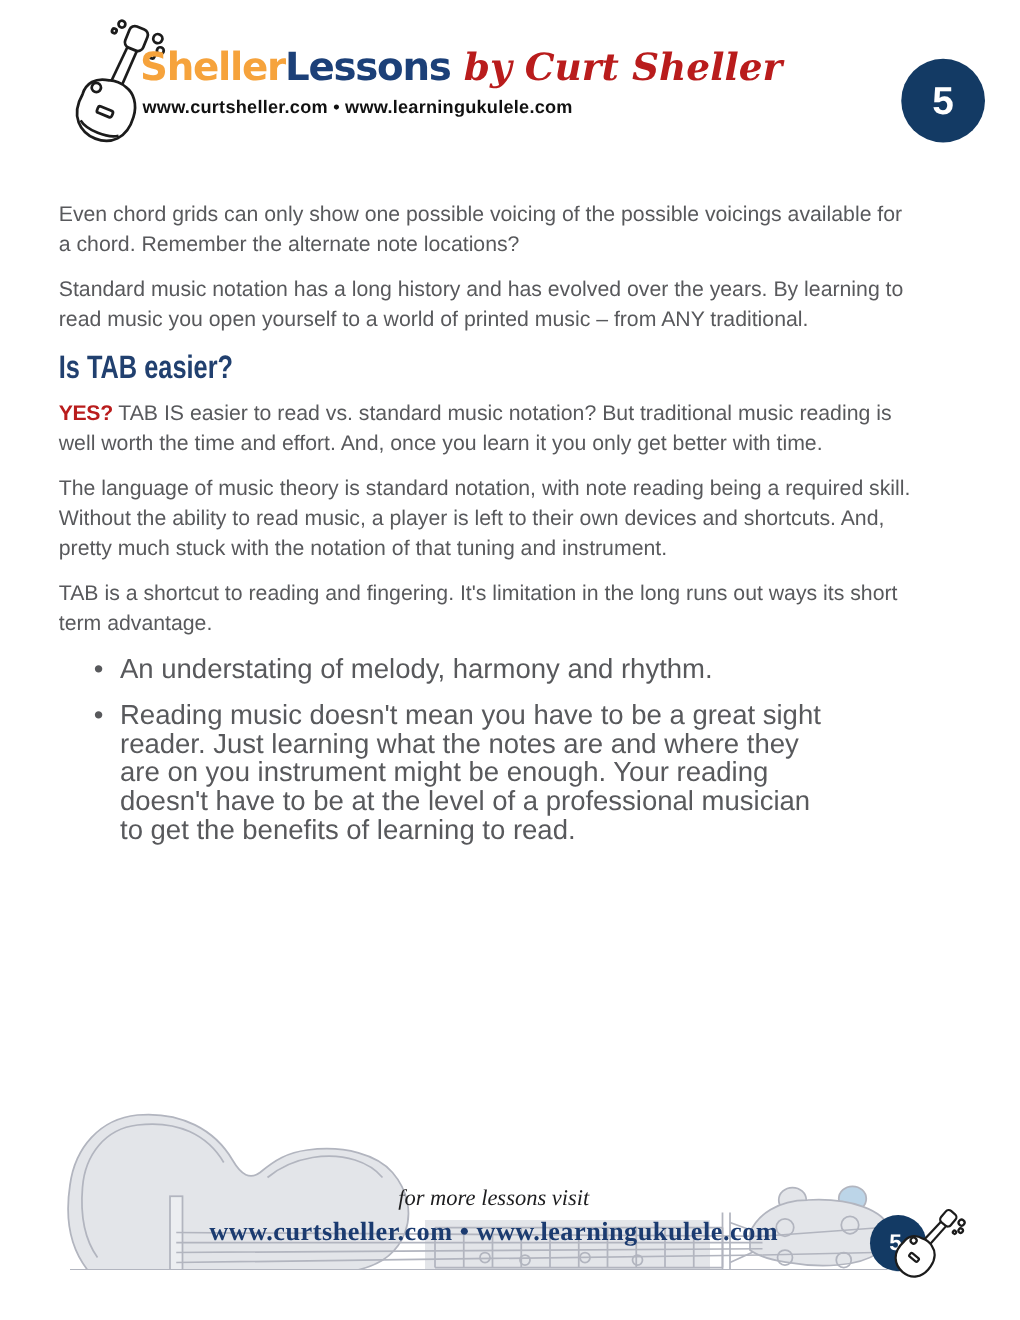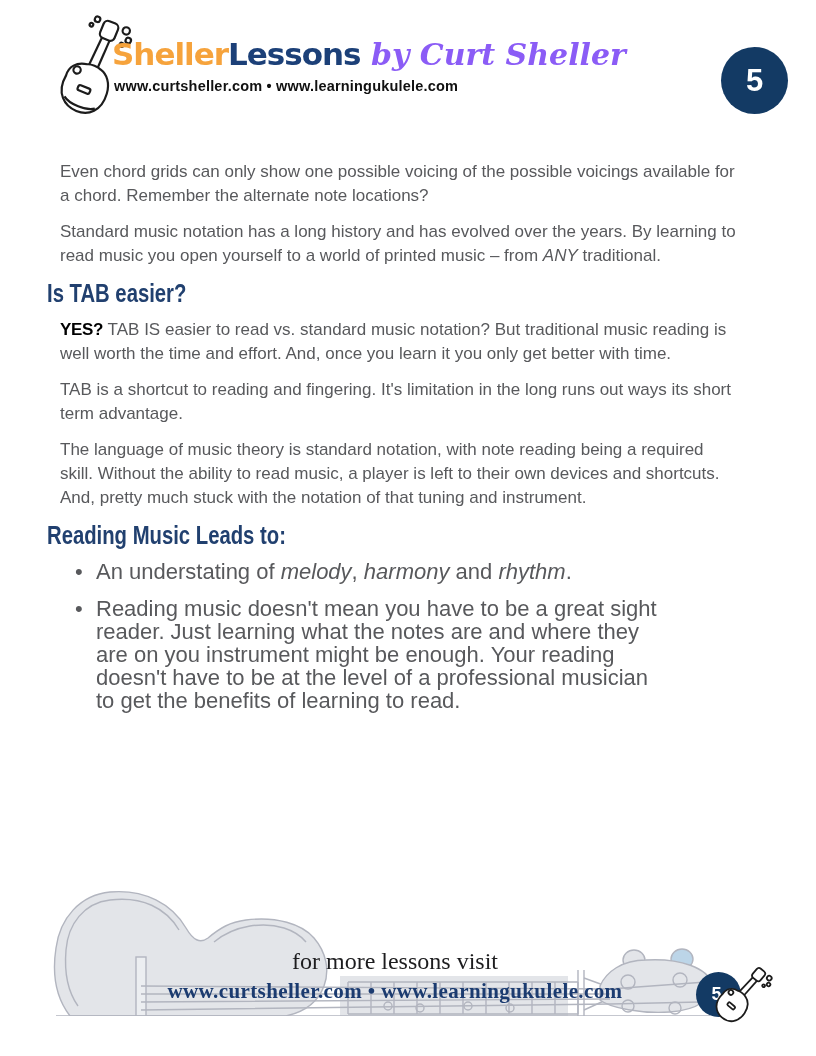--- a/index.html
+++ b/index.html
@@ -10,47 +10,47 @@
   html,body{background:#ffffff;}
   .page{
     position:relative; width:816px; height:1056px; background:#fff; overflow:hidden;
     font-family:"Liberation Sans", sans-serif;
   }
   
   .logo-icon{position:absolute; left:64px; top:16px; width:60px; height:102px; transform:rotate(22deg);}
   .brand-line{position:absolute; left:112px; top:36px; white-space:nowrap; font-size:31px; letter-spacing:-1px;}
   .brand-uku{font-weight:bold; color:var(--orange); font-family:"DejaVu Sans", sans-serif;}
   .brand-les{font-weight:bold; color:var(--brandnavy); font-family:"DejaVu Sans", sans-serif;}
-  .brand-by{font-family:"DejaVu Serif", serif; font-style:italic; font-weight:bold; color:#8b5cf6; font-size:30px; letter-spacing:0;}
+  .brand-by{font-family:"DejaVu Serif", serif; font-style:italic; font-weight:bold; color:#b91c1c; font-size:30px; letter-spacing:0;}
   .header-urls{position:absolute; left:114px; top:78px; font-size:14.5px; font-weight:bold; color:#111; letter-spacing:.2px;}
   .page-badge{
     position:absolute; left:721px; top:47px; width:67px; height:67px; border-radius:50%;
     background:var(--navy); color:#fff; font-weight:bold; font-size:31px;
     display:flex; align-items:center; justify-content:center;
   }
   
   .content{position:absolute; left:47px; top:160px; width:690px; color:var(--body);}
-  .content p{font-size:17px; line-height:24px; margin:0 0 12px 13px; max-width:686px;}
+  .content p{font-size:17px; line-height:24px; margin:0 0 12px 0; max-width:686px;}
   .content h2{margin:12px 0 11px 0; line-height:27px; white-space:nowrap;}
   .content h2 .hx{
     display:inline-block; transform:scaleX(.78); transform-origin:0 60%;
     font-size:26px; font-weight:bold; color:var(--heading); letter-spacing:0;
   }
   .content ul{list-style:none; margin:2px 0 0 28px;}
   .content li{
     position:relative; font-size:22px; line-height:23px; margin:0 0 14px 0;
     padding-left:21px; max-width:588px;
   }
   .content li::before{content:"•"; position:absolute; left:0; top:0; color:var(--body);}
-  .it{font-style:italic;}
-  .yes{font-weight:bold; color:#000000; letter-spacing:-.3px;}
+  .it{}
+  .yes{font-weight:bold; color:#b91c1c; letter-spacing:-.3px;}
   
   .footer-ill{position:absolute; left:50px; top:886px; width:715px; height:130px;}
   .footer-text{position:absolute; left:40px; top:948px; width:710px; text-align:center; z-index:3;}
-  .visit{font-family:"Liberation Serif", serif; font-size:24px; color:#1d1d1f;}
+  .visit{font-family:"Liberation Serif", serif; font-style:italic; font-size:18px; color:#1d1d1f;}
   .footer-urls{
     font-family:"Liberation Serif", serif; font-weight:bold; font-size:21px;
     color:var(--urlnavy); letter-spacing:.4px; margin-top:4px;
   }
   .footer-badge{
     position:absolute; left:696px; top:972px; width:45px; height:45px; border-radius:50%;
     background:var(--navy); color:#fff; font-weight:bold; font-size:18px;
     display:flex; align-items:center; justify-content:center; z-index:4;
     padding-right:4px;
   }
@@ -83,23 +83,22 @@
   <div class="header-urls">www.curtsheller.com • www.learningukulele.com</div>
   <div class="page-badge">
     <span>5</span>
   </div>
 
   <div class="content">
       <p><span>Even chord grids can only show one possible voicing of the possible voicings available for a chord. Remember the alternate note locations?</span></p>
       <p><span>Standard music notation has a long history and has evolved over the years. By learning to read music you open yourself to a world of printed music – from </span><span class="it">ANY</span><span> traditional.</span></p>
       <h2><span class="hx">Is TAB easier?</span></h2>
       <p><span class="yes">YES?</span><span> TAB IS easier to read vs. standard music notation? But traditional music reading is well worth the time and effort. And, once you learn it you only get better with time.</span></p>
+      <p><span>The language of music theory is standard notation, with note reading being a required skill. Without the ability to read music, a player is left to their own devices and shortcuts. And, pretty much stuck with the notation of that tuning and instrument.</span></p>
       <p><span>TAB is a shortcut to reading and fingering. It's limitation in the long runs out ways its short term advantage.</span></p>
-      <p><span>The language of music theory is standard notation, with note reading being a required skill. Without the ability to read music, a player is left to their own devices and shortcuts. And, pretty much stuck with the notation of that tuning and instrument.</span></p>
-      <h2><span class="hx">Reading Music Leads to:</span></h2>
       <ul>
         <li><span>An understating of </span><span class="it">melody</span><span>, </span><span class="it">harmony</span><span> and </span><span class="it">rhythm</span><span>.</span></li>
         <li><span>Reading music doesn't mean you have to be a great sight reader. Just learning what the notes are and where they are on you instrument might be enough. Your reading doesn't have to be at the level of a professional musician to get the benefits of learning to read.</span></li>
       </ul>
     </div>
 
   <div class="footer-ill">
     <svg viewBox="0 0 715 130" width="715" height="130" fill="none" stroke="var(--illstroke)" stroke-width="1.4">
 
       <path d="M20,130 C6,112 2,88 6,62 C10,32 30,9 60,6 C95,3 122,18 136,42 C143,54 150,58 158,52 C170,42 180,36 196,34 C226,30 252,38 264,52 C276,66 280,84 274,100 C268,116 254,126 236,130 Z" fill="var(--illfill)"></path>

